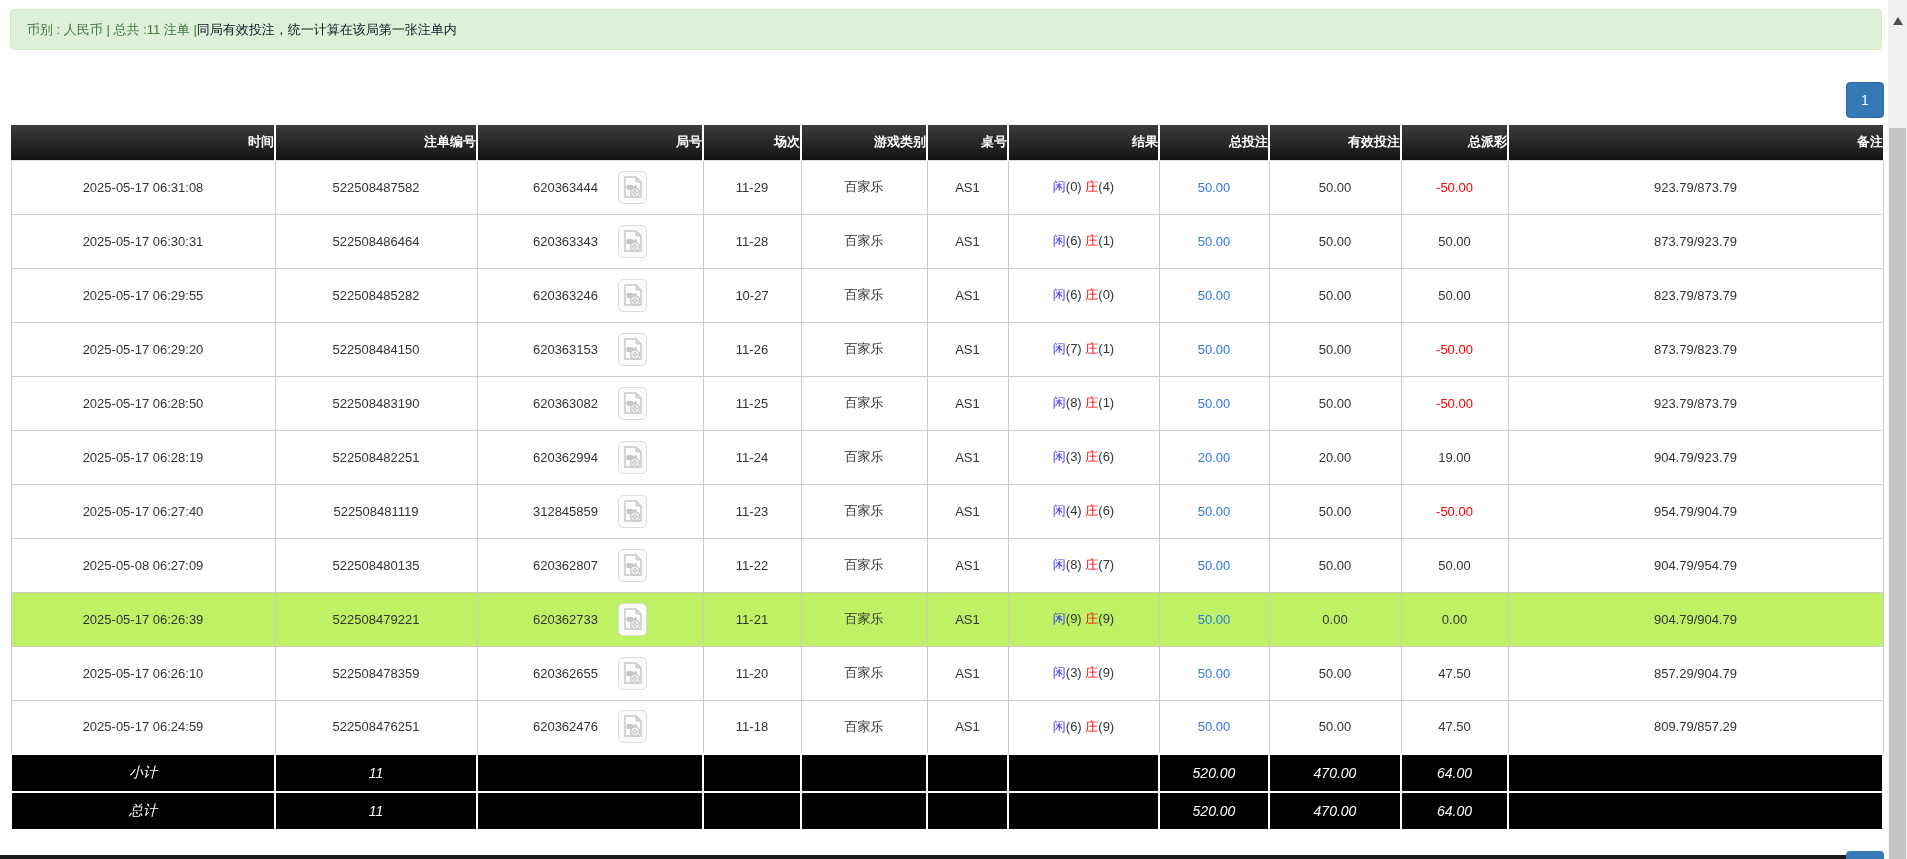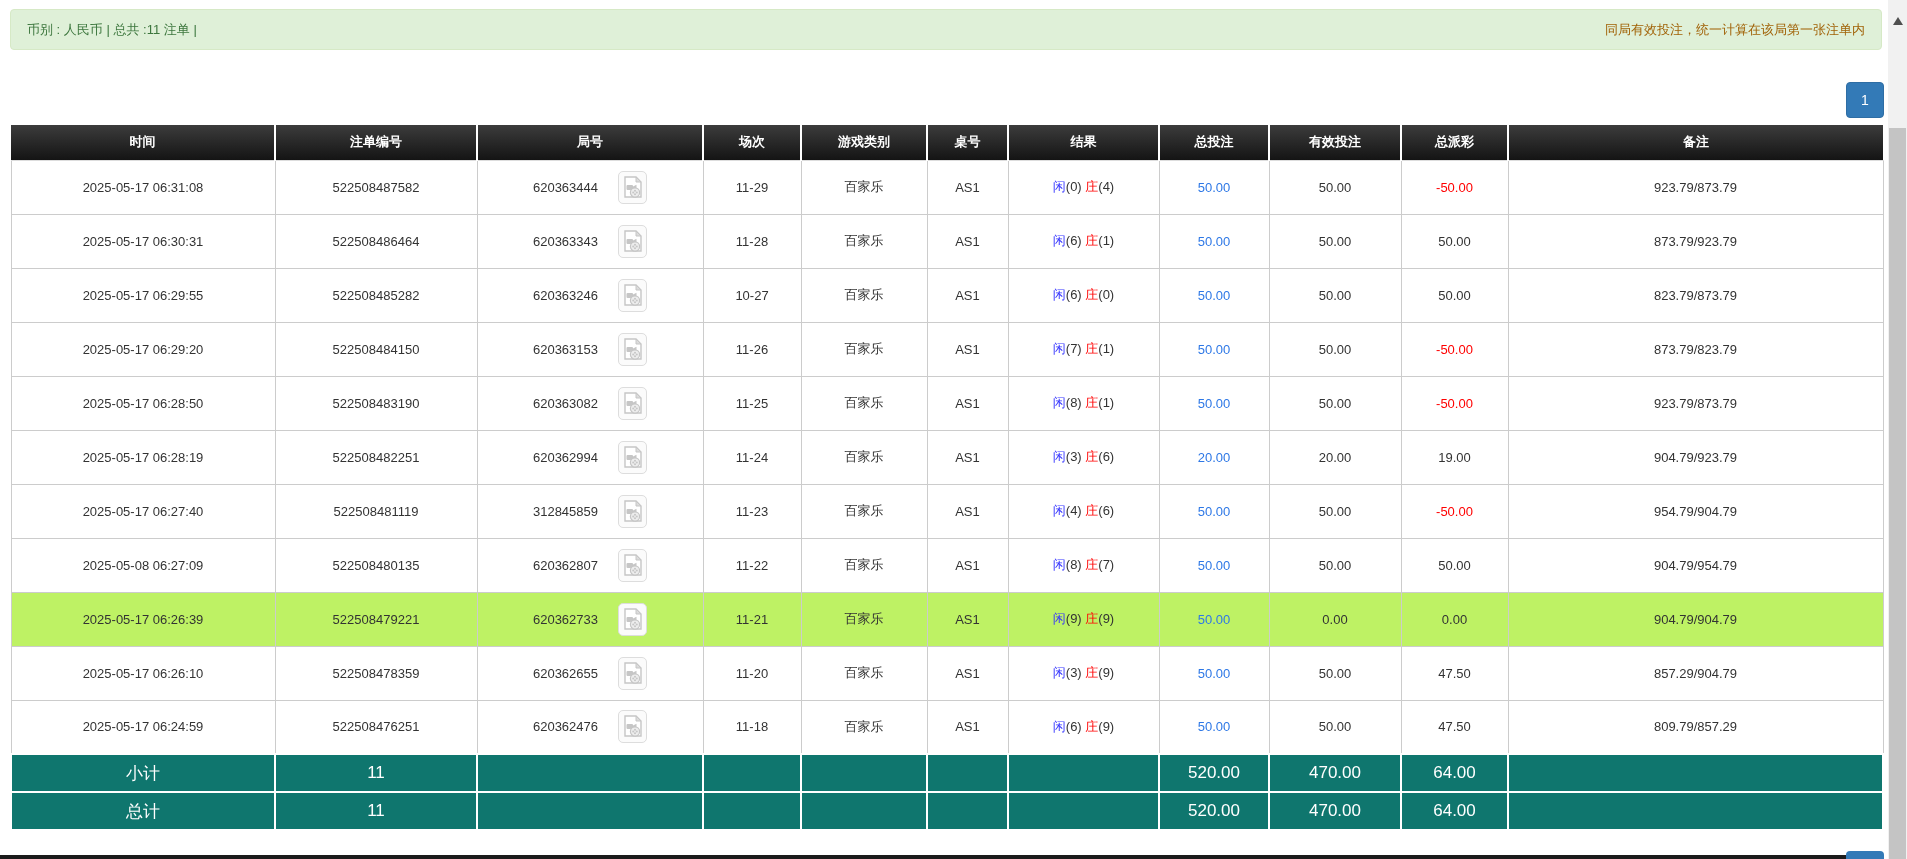--- a/index.html
+++ b/index.html
@@ -3,43 +3,43 @@
 <meta charset="utf-8">
 <style>
   * { margin:0; padding:0; box-sizing:border-box; }
   html,body { width:1907px; height:859px; background:#fff; overflow:hidden;
               font-family:"Liberation Sans","DejaVu Sans",sans-serif; }
   .page { position:relative; width:1907px; height:859px; background:#fff; }
 
   
   .banner { position:absolute; left:10px; top:9px; width:1872px; height:41px;
             background:#dff0d8; border:1px solid #d6e9c6; border-radius:4px;
-            display:flex; align-items:center; justify-content:space-between;
+            display:flex; align-items:center; justify-content:flex-start;
             padding:0 16px; font-size:13px; }
   .banner .left { color:#3c763d; }
-  .banner .right { color:#a16207; }
+  .banner .right { color:#0f172a; }
 
   
   .page-btn { position:absolute; left:1846px; top:82px; width:38px; height:36px;
               background:#337ab7; border:1px solid #2e6da4; border-radius:4px;
               color:#fff; font-size:14px; text-align:center; line-height:34px;
               cursor:pointer; }
   .page-btn-bottom { position:absolute; left:1846px; top:851px; width:38px; height:8px;
               background:#337ab7; border-radius:4px 4px 0 0; z-index:3; cursor:pointer; }
 
   
   .table-wrap { position:absolute; left:10px; top:125px; width:1872px; }
   table { border-collapse:collapse; width:100%; table-layout:fixed;
           font-size:13px; color:#333; text-align:center; }
   thead th { height:35px; background:linear-gradient(180deg,#3c3c3c,#141414);
-             color:#fff; font-weight:bold; font-size:13px; border-bottom:1px solid #ddd; }
+             color:#fff; font-weight:bold; font-size:13px; border-bottom:1px solid #ddd;text-align:right; }
   thead th + th { border-left:2px solid #fff; }
   tbody td { height:54px; border:1px solid #ccc; background:#fff; }
   tbody tr.hl td { background:#bef264; }
-  tfoot td { height:38px; background:#0f766e; border:2px solid #fff; color:#fff; font-size:17px; }
+  tfoot td { height:38px; background:#000000; border:2px solid #fff; color:#fff; font-size:14px;font-style:italic; }
   .bet-link { color:#2e78e6; text-decoration:none; cursor:pointer; }
   .neg { color:#ff0000; }
   .player { color:#3333ff; }
   .banker { color:#ff0000; }
   .round-cell { display:inline-flex; align-items:center; gap:20px; }
   .video-btn { width:29px; height:33px; background:#fbfbfb; border:1px solid #ddd;
                border-radius:5px; cursor:pointer; display:inline-flex;
                align-items:center; justify-content:center; }
 
   

